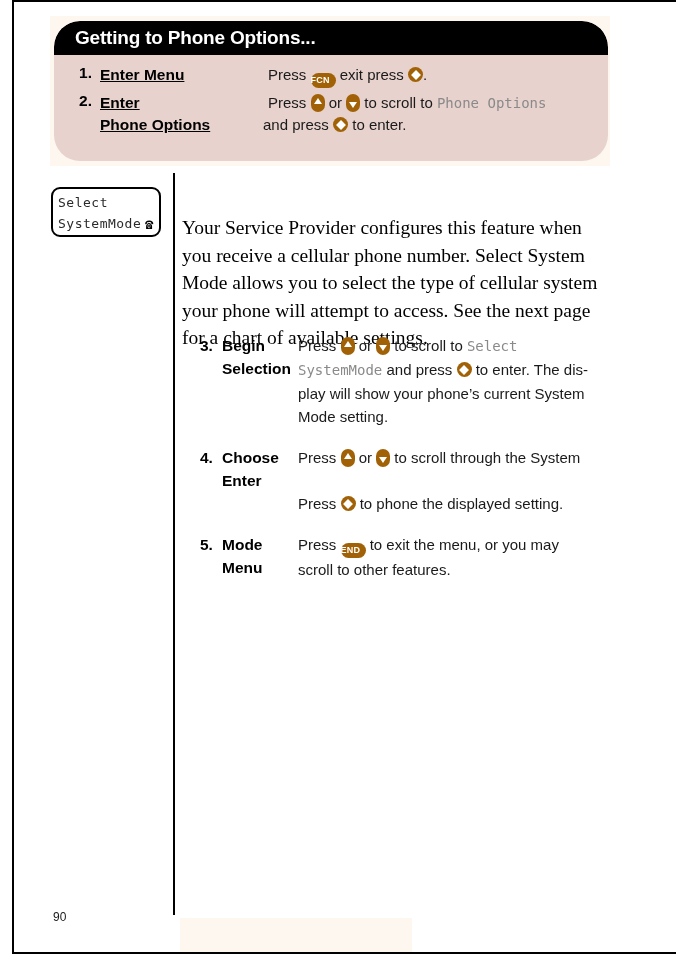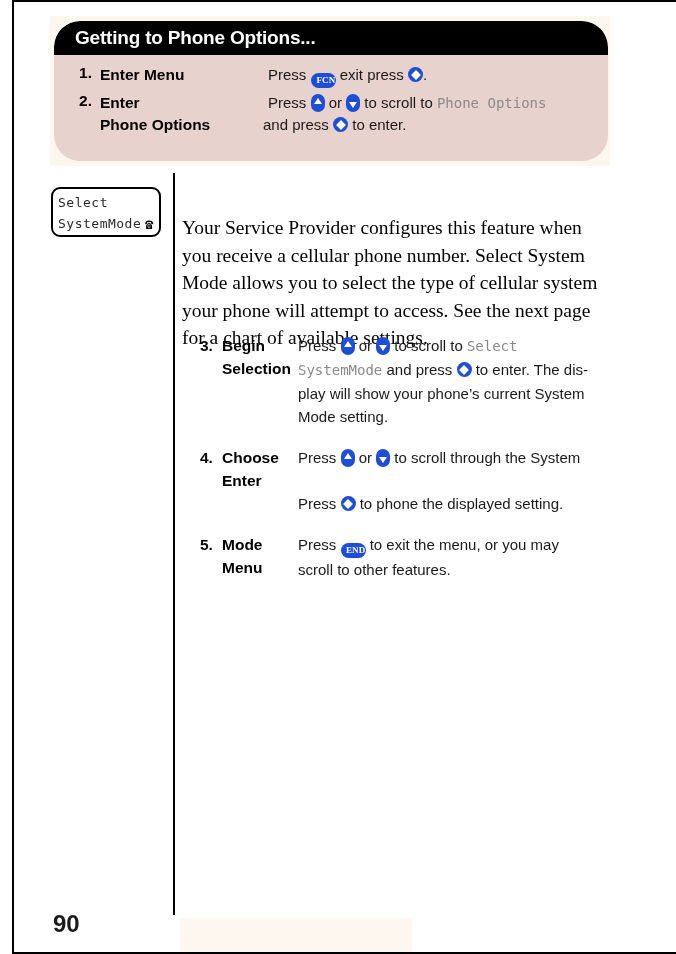--- a/index.html
+++ b/index.html
@@ -92,21 +92,21 @@
   .step-desc {
     font-size: 15px;
     color: #1a1a1a;
     line-height: 22px;
     flex: 1 1 auto;
   }
 
   
   #callout .step-row { margin-bottom: 4px; }
   #callout .step-num   { width: 38px; }
-  #callout .step-title { width: 138px; line-height: 22px; }
+  #callout .step-title { width: 138px; line-height: 22px; text-decoration: underline; }
   #callout .step-desc  { line-height: 22px; padding-left: 0px; }
   #callout .step-row .titleblock { width: 176px; flex: 0 0 auto; }
 
   
   #vrule {
     position: absolute;
     left: 159px;
     top: 171px;
     width: 2px;
     height: 742px;
@@ -181,26 +181,26 @@
   #steps .step-row { margin-bottom: 18px; }
   #steps .step-num   { width: 22px; text-align: left; line-height: 23px;}
   #steps .titleblock { width: 76px; flex: 0 0 auto; }
   #steps .step-title { padding-left: 0; line-height: 23px; display:block; }
   #steps .step-desc  { line-height: 23px; width: 310px; }
 
   
   .key {
     display: inline-block;
     vertical-align: -3px;
-    background: #1d4ed8;
+    background: #a16207;
     color: #fff;
     border-radius: 999px;
-    text-align: right;
-    font-weight: bold;
-    font-family: Liberation Serif, serif;
+    text-align: left;
+    font-weight: bold;
+    font-family: Liberation Sans, sans-serif;
   }
   .key-label {
     width: 25px;
     height: 15px;
     line-height: 15px;
     font-size: 9px;
     letter-spacing: 0.2px;
   }
   .key-arrow {
     position: relative;
@@ -250,23 +250,22 @@
     color: #8a8a8a;
     letter-spacing: 0px;
   }
 
   
   #page-number {
     position: absolute;
     left: 39px;
     top: 908px;
     font-family: "Liberation Sans", sans-serif;
-    font-size: 24px;
+    font-size: 12px;
     color: #1a1a1a;
-    font-weight: bold;
   }
 
   
   #bottom-band {
     position: absolute;
     left: 166px;
     top: 916px;
     width: 232px;
     height: 36px;
     background: #FDF7F0;

